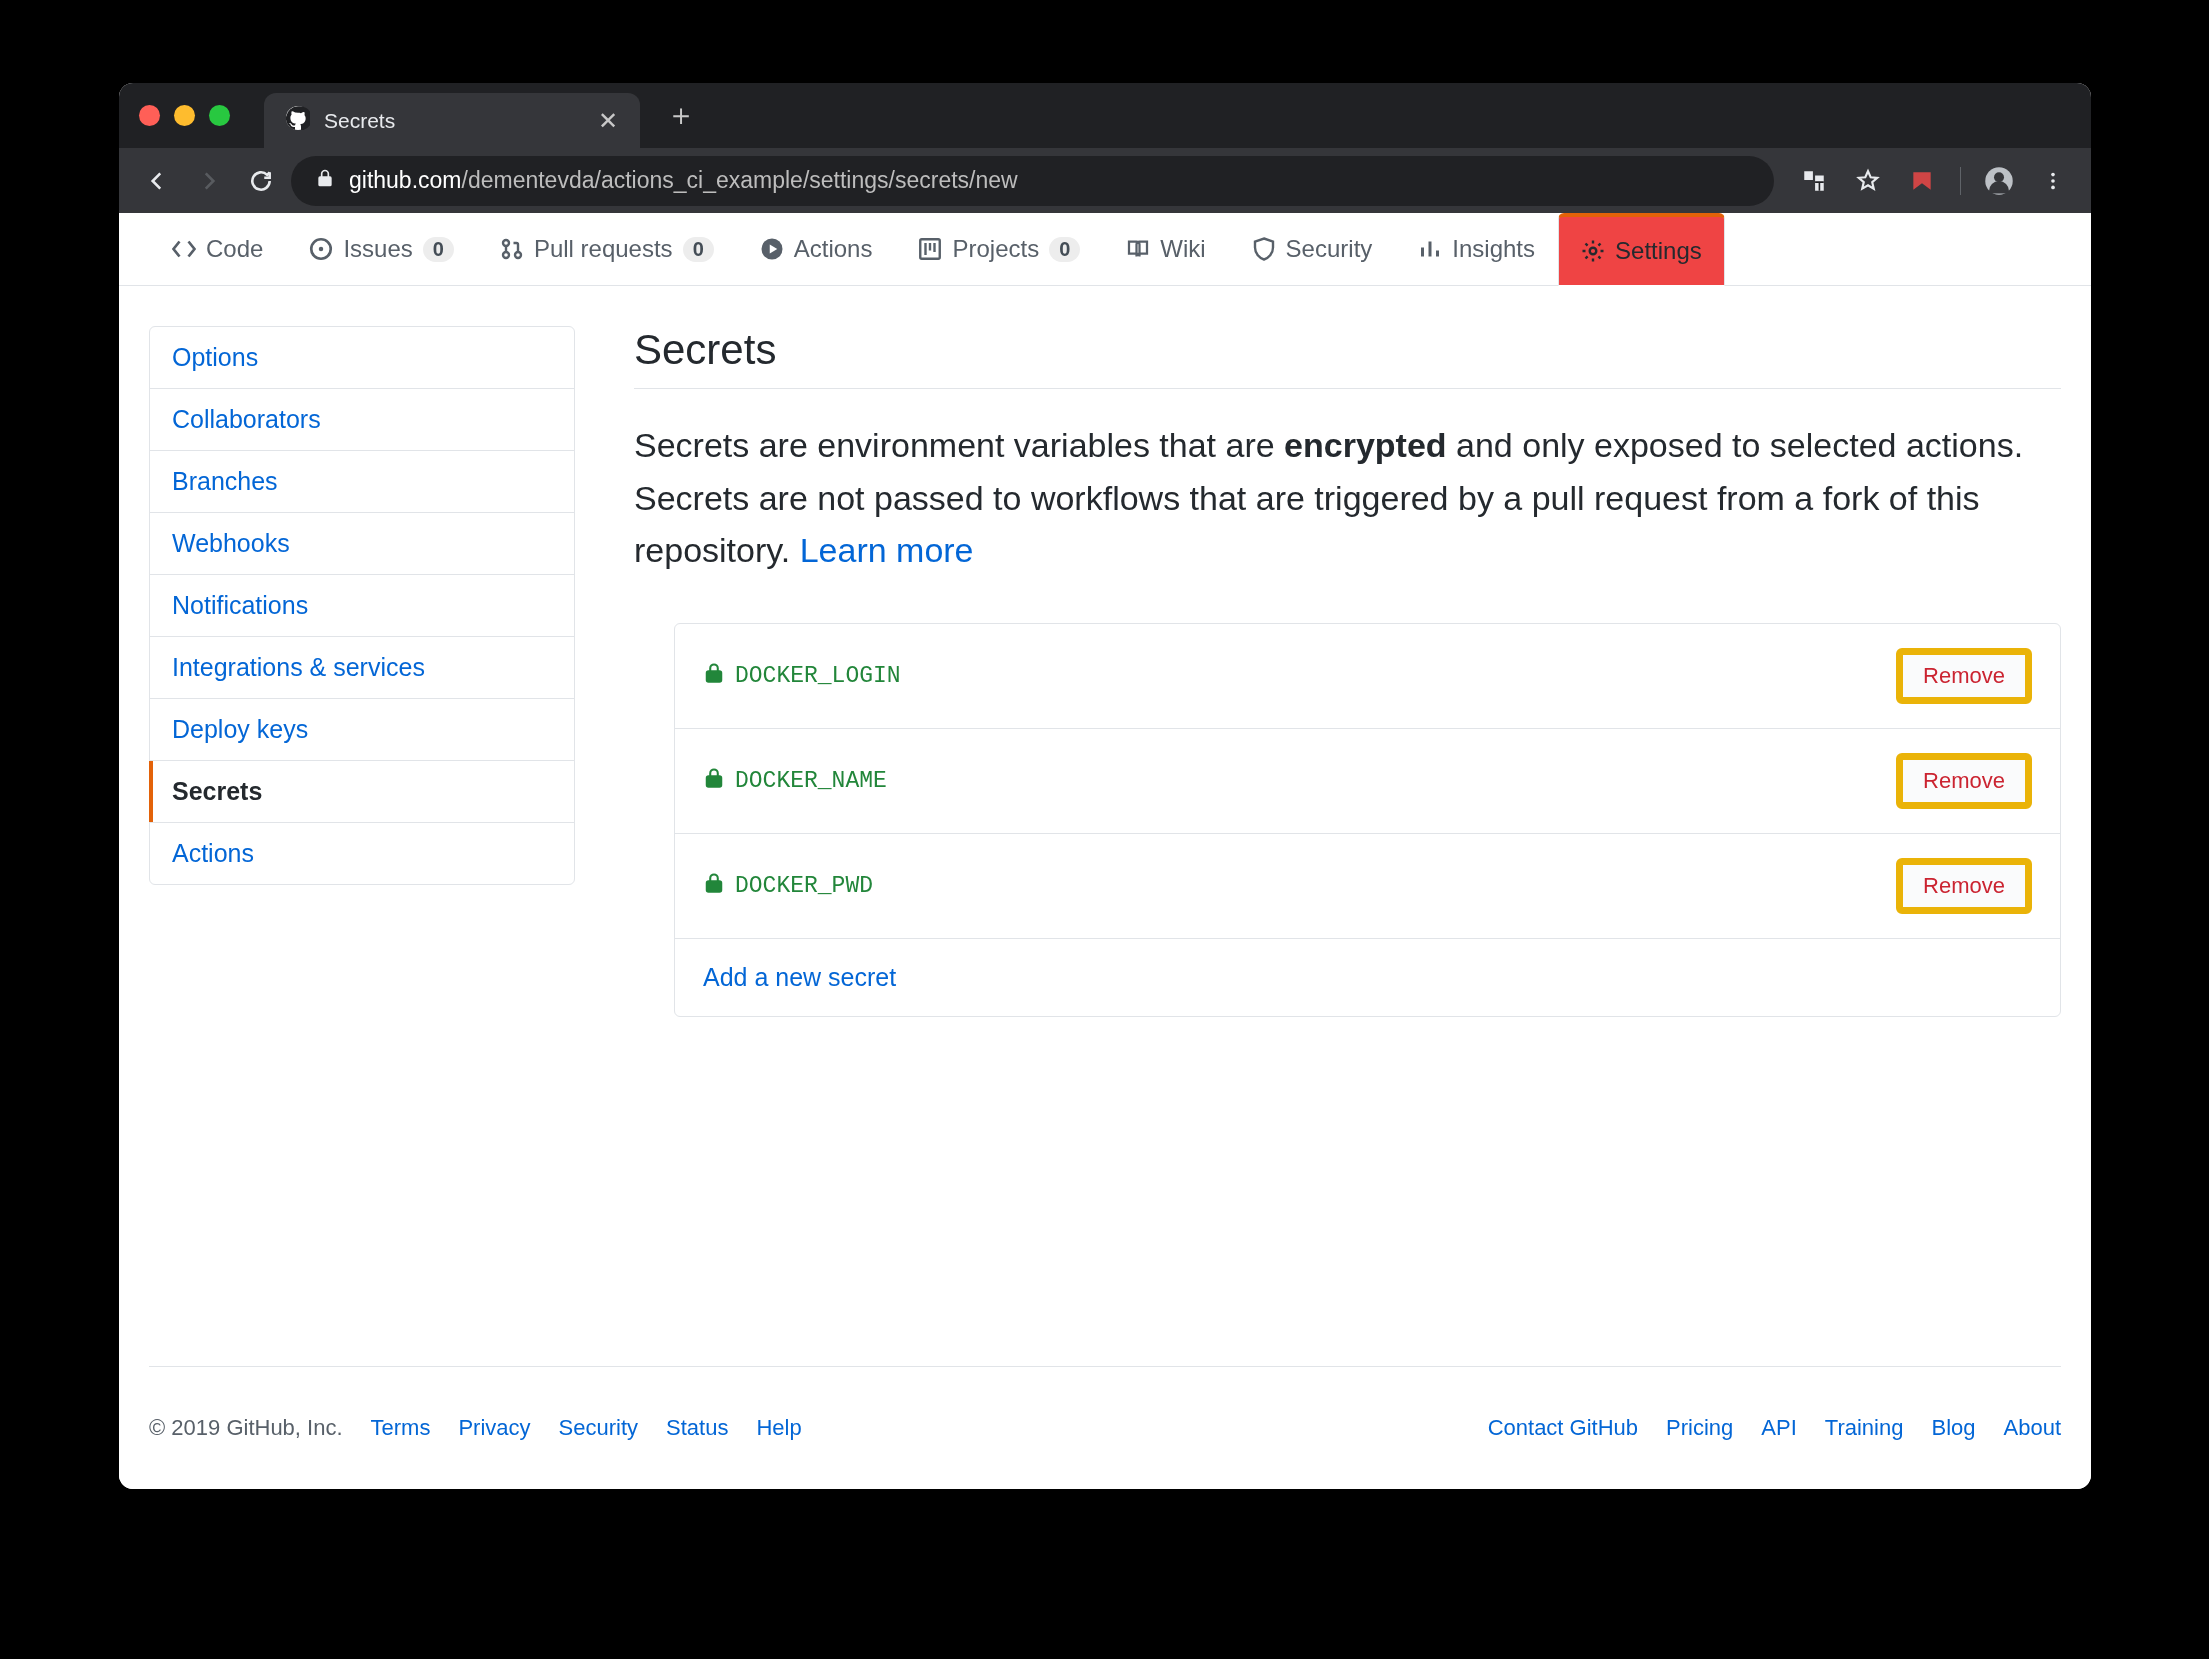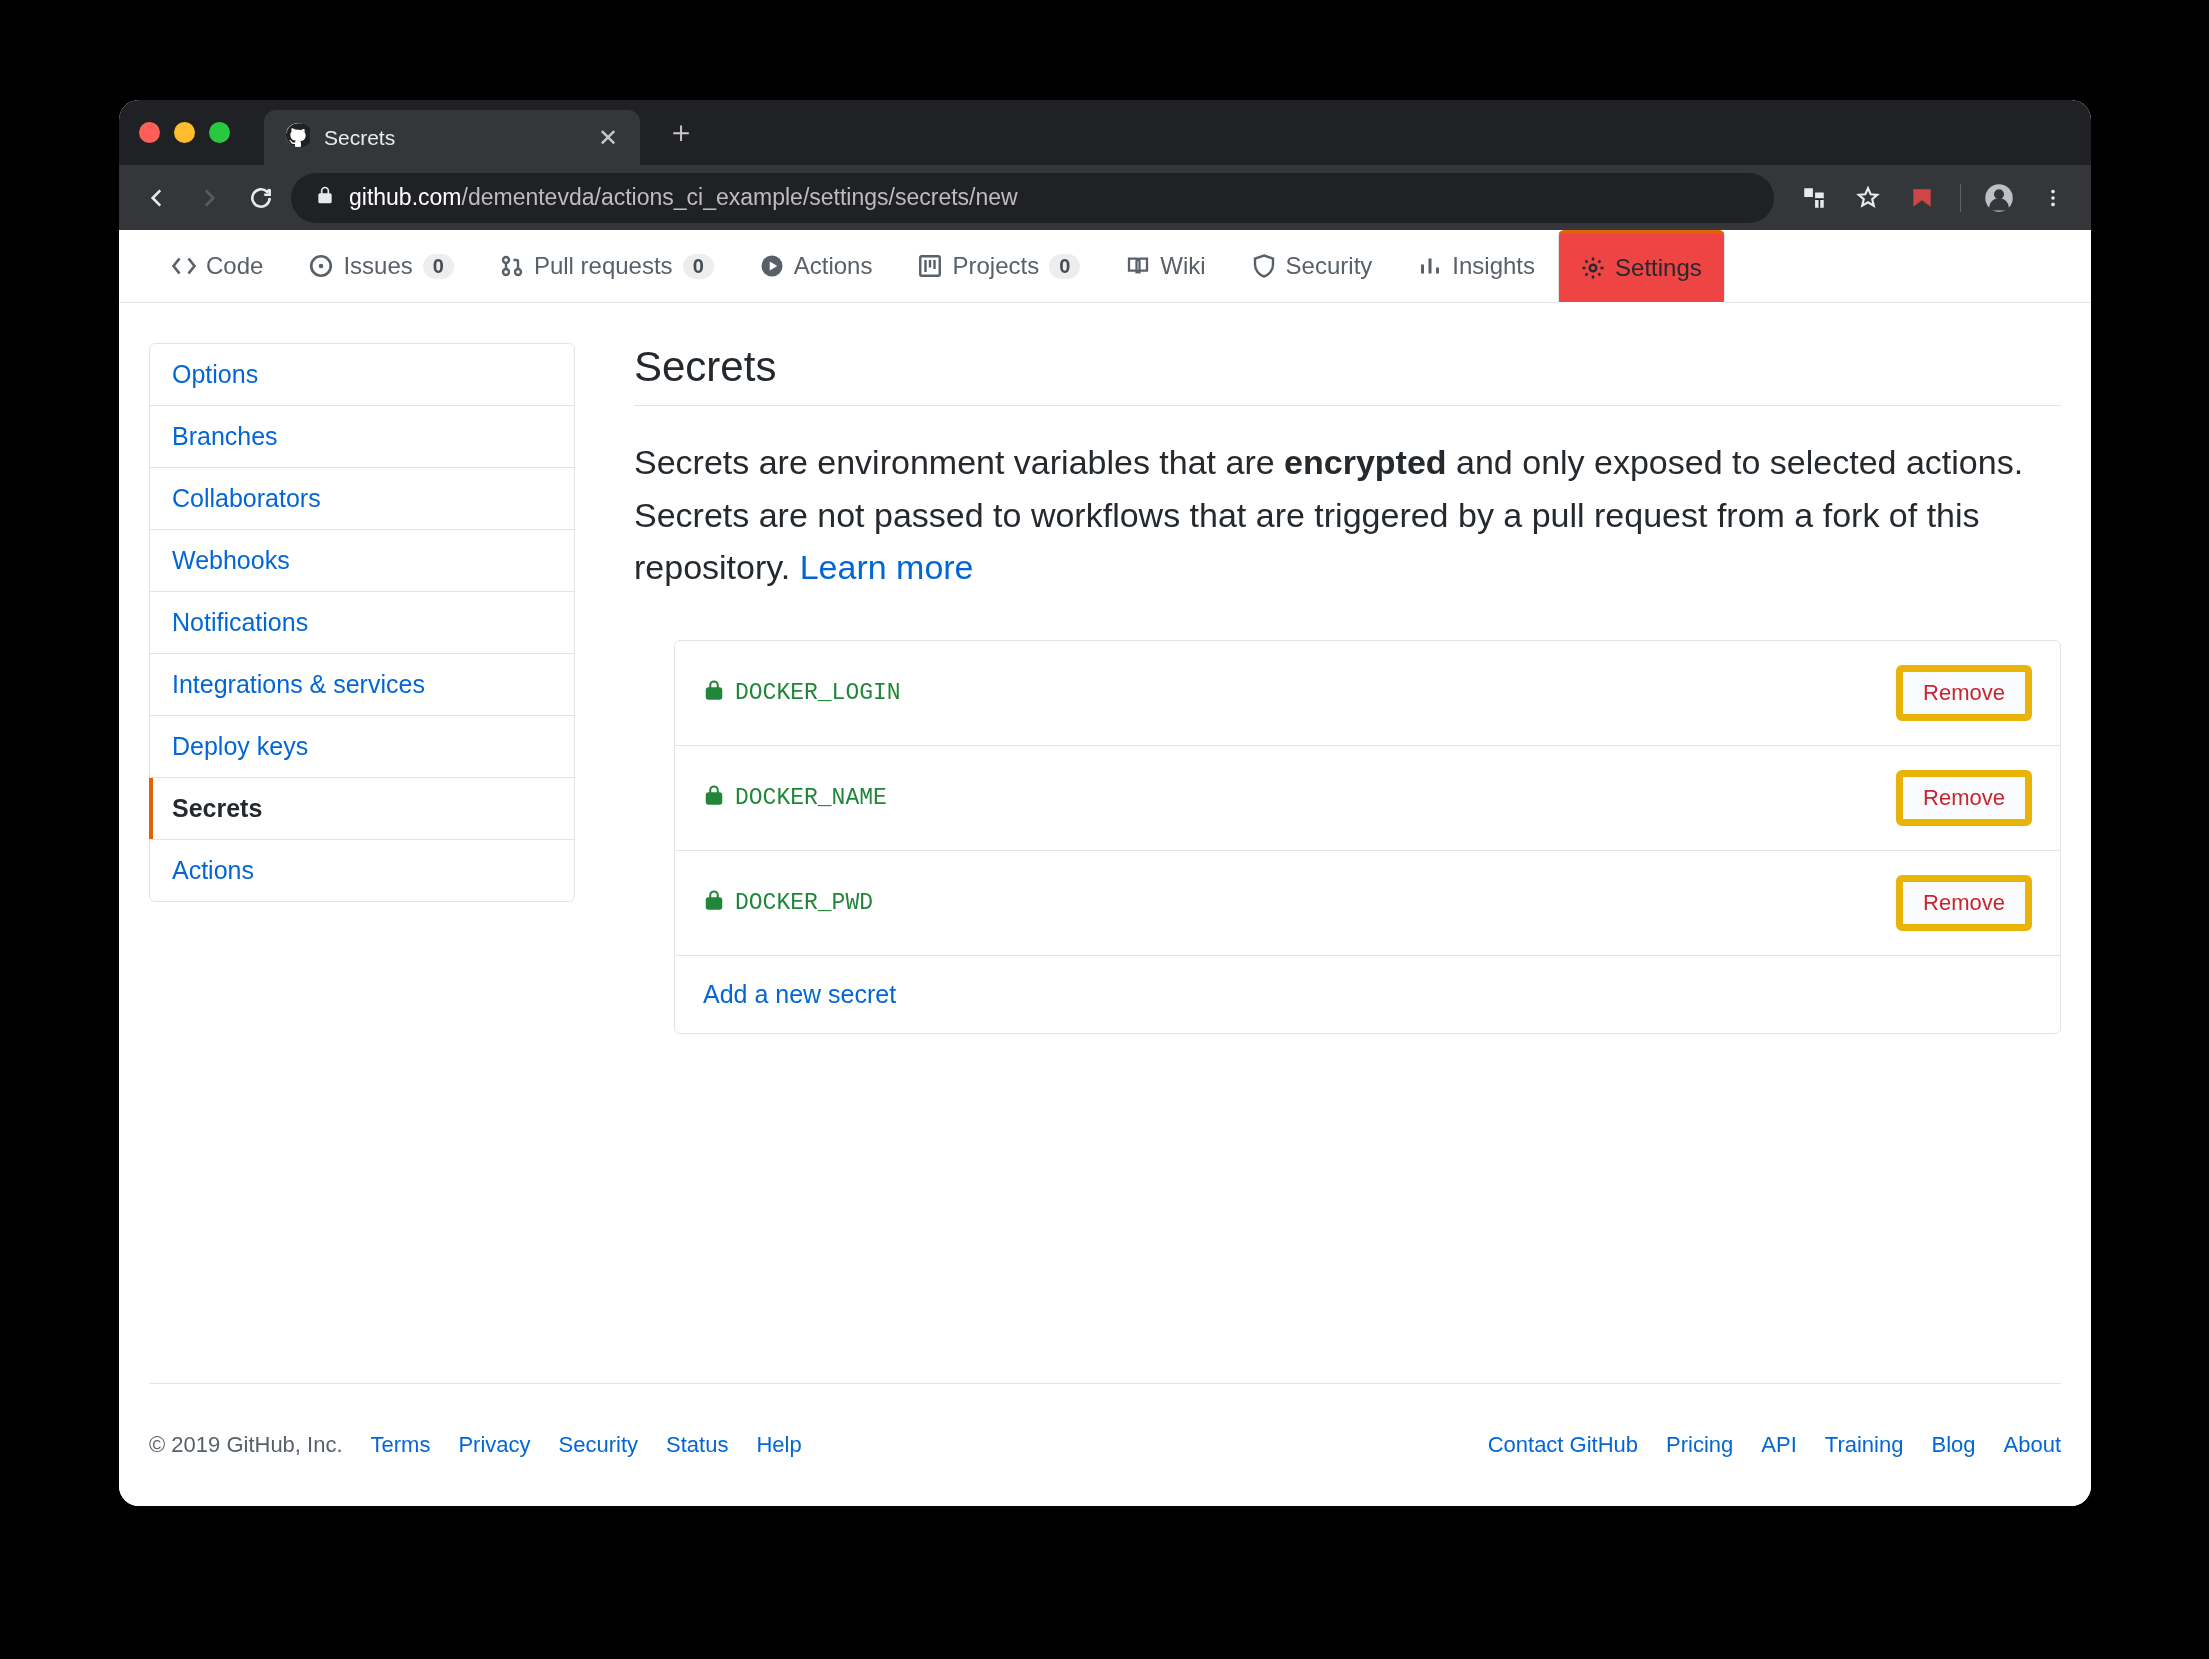--- a/index.html
+++ b/index.html
@@ -1,22 +1,22 @@
 <!DOCTYPE html>
 <html><head>
 <meta charset="utf-8">
 <style>
   * { box-sizing: border-box; margin: 0; padding: 0; }
   html, body { width: 2210px; height: 1659px; background: #000; font-family: -apple-system, BlinkMacSystemFont, "Segoe UI", Helvetica, Arial, sans-serif; }
   .browser {
     position: absolute;
-    left: 119px; top: 100px;
+    left: 119px; top: 83px;
     width: 1972px; height: 1406px;
     background: #fff;
-    border-radius: 20px;
+    border-radius: 14px;
     overflow: hidden;
     box-shadow: 0 30px 59px rgba(0,0,0,.4);
     display: flex; flex-direction: column;
   }
   
   .titlebar {
     height: 65px;
     background: #202124;
     display: flex; align-items: flex-end;
     padding-left: 20px;
@@ -348,22 +348,22 @@
             </svg>
           </span>
           <span>Settings</span>
         </div>
       </div>
 
     <div class="body">
       <div class="sidebar">
         <div class="menu" id="menu1">
             <div class="menu-item">Options</div>
+            <div class="menu-item">Collaborators</div>
             <div class="menu-item">Branches</div>
-            <div class="menu-item">Collaborators</div>
             <div class="menu-item">Webhooks</div>
             <div class="menu-item">Notifications</div>
             <div class="menu-item">Integrations &amp; services</div>
             <div class="menu-item">Deploy keys</div>
             <div class="menu-item selected">Secrets</div>
             <div class="menu-item">Actions</div>
           </div>
       </div>
 
       <div class="main">

